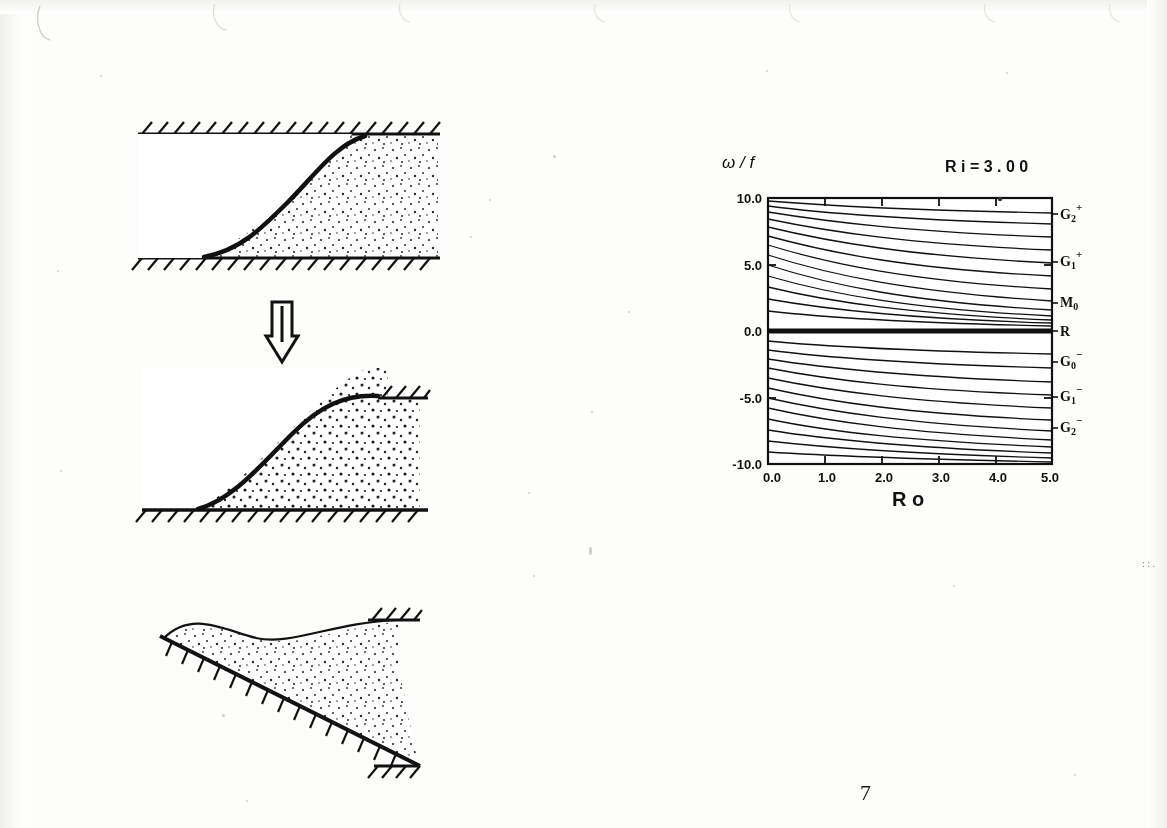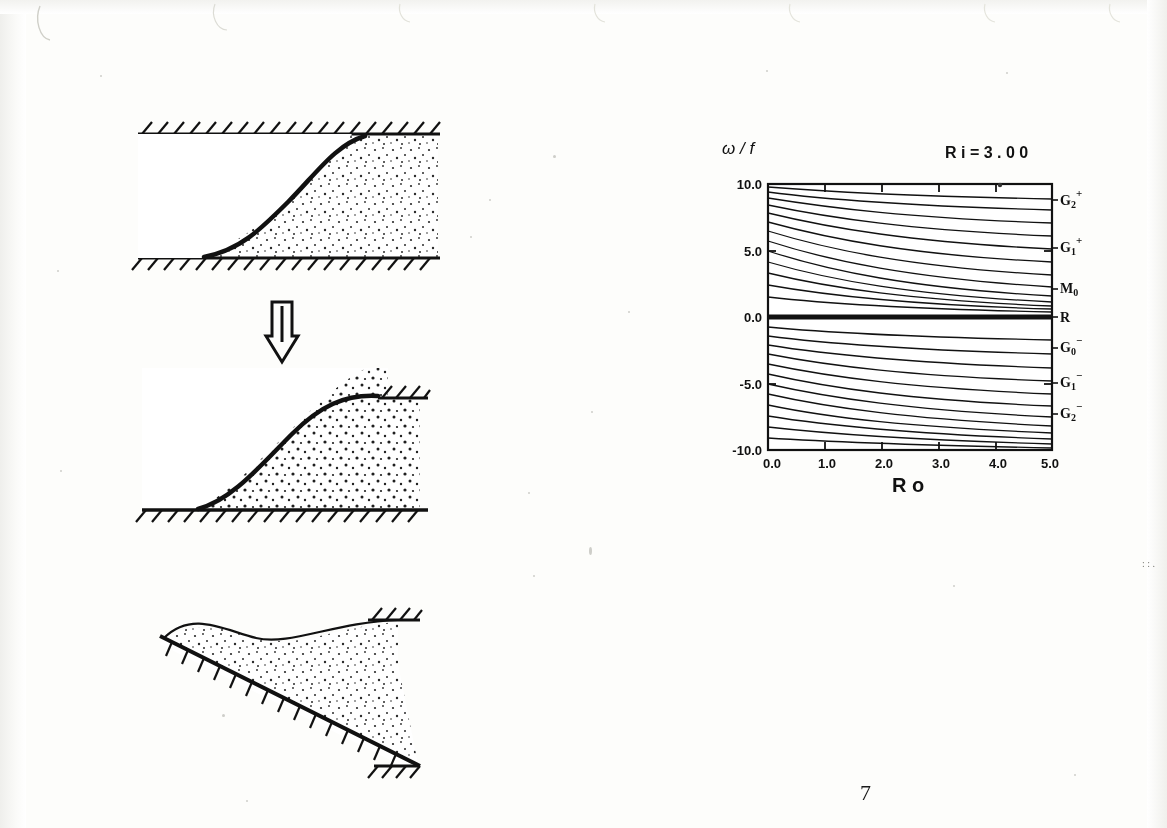--- a/index.html
+++ b/index.html
@@ -49,21 +49,21 @@
     top: 110px;
     width: 360px;
     height: 680px;
   }
   #fig-left svg { display: block; }
 
   
   #fig-right {
     position: absolute;
     left: 700px;
-    top: 130px;
+    top: 144px;
     width: 420px;
     height: 380px;
   }
   #fig-right svg { display: block; }
 
   .page-number {
     position: absolute;
     left: 860px;
     top: 780px;
     font-family: "Liberation Serif", serif;

